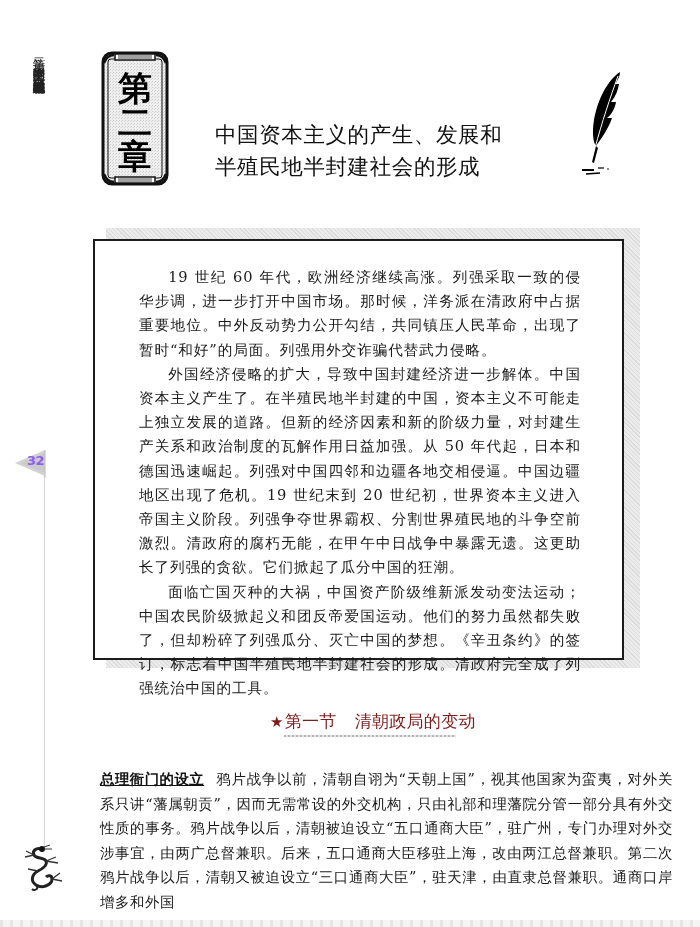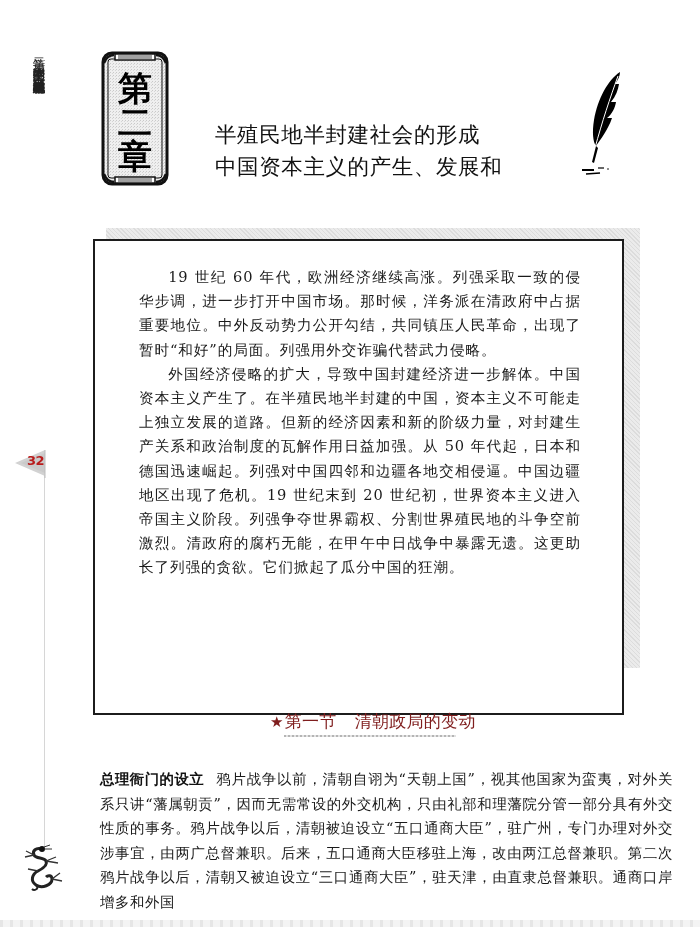--- a/index.html
+++ b/index.html
@@ -48,21 +48,21 @@
       height: 26px;
     }
     .page-flag svg { position: absolute; left: 0; top: 0; }
     .page-number {
       position: absolute;
       left: 27px;
       top: 453px;
       font-family: "DejaVu Sans", "Liberation Sans", sans-serif;
       font-size: 13px;
       font-weight: bold;
-      color: #b91c1c;
+      color: #8b5cf6;
       letter-spacing: -0.5px;
     }
     
     .chapter-badge {
       position: absolute;
       left: 101px;
       top: 51px;
       width: 68px;
       height: 135px;
     }
@@ -109,21 +109,21 @@
       width: 534px;
       height: 440px;
       background: repeating-linear-gradient(45deg, #d8d8d8 0 1px, #e9e9e9 1px 3px);
       opacity: 0.9;
     }
     .intro-box {
       position: absolute;
       left: 93px;
       top: 239px;
       width: 531px;
-      height: 476px;
+      height: 421px;
       border: 2px solid #1c1c1c;
       background: #ffffff;
       box-sizing: border-box;
     }
     .intro-text {
       position: absolute;
       left: 44px;
       top: 24px;
       width: 442px;
       font-size: 14.6px;
@@ -170,20 +170,21 @@
       text-align: justify;
       letter-spacing: 0.6px;
     }
     .body-text p { margin: 0; text-indent: 0; }
     .body-text .lead {
       font-family: "DejaVu Sans", "Liberation Sans", sans-serif;
       font-weight: bold;
       color: #111;
       margin-right: 12px;
       letter-spacing: 0.3px;
+      text-decoration: underline;
     }
     .dragon {
       position: absolute;
       left: 22px;
       top: 843px;
       width: 42px;
       height: 50px;
     }
     .bottom-noise {
       position: absolute;
@@ -236,41 +237,42 @@
     <path d="M65,123 Q62,131 55,131" fill="none" stroke="#111" stroke-width="2.5"></path>
   </svg>
   <div class="badge-text-wrap">
     <span>第</span>
     <span>二</span>
     <span>章</span>
   </div>
 </div>
 
 <div class="chapter-title">
+  <div>中国资本主义的产生、发展和</div>
   <div>半殖民地半封建社会的形成</div>
-  <div>中国资本主义的产生、发展和</div>
 </div>
 
 <div class="quill">
   <svg width="50" height="110" viewBox="0 0 50 110">
     <path d="M42,2 C30,10 20,28 16,50 C14,62 15,72 18,76 C22,70 30,60 34,48 L29,48 C34,44 37,38 38,32 L33,32 C38,26 40,20 41,14 L37,14 C40,10 42,6 42,2 Z" fill="#000"></path>
     <path d="M40,6 C32,28 24,52 17,78" stroke="#fff" stroke-width="1" fill="none"></path>
     <path d="M18,76 L14,92 L16,93 L20,78 Z" fill="#000"></path>
     <line x1="4" y1="100" x2="16" y2="100" stroke="#000" stroke-width="2"></line>
     <line x1="8" y1="104" x2="22" y2="103" stroke="#000" stroke-width="1.5"></line>
     <line x1="20" y1="98" x2="26" y2="98" stroke="#000" stroke-width="1.2"></line>
     <circle cx="30" cy="99" r="0.8" fill="#000"></circle>
   </svg>
 </div>
 
 <div class="intro-shadow"></div>
 <div class="intro-box">
   <div class="intro-text">
     <p>19 世纪 60 年代，欧洲经济继续高涨。列强采取一致的侵华步调，进一步打开中国市场。那时候，洋务派在清政府中占据重要地位。中外反动势力公开勾结，共同镇压人民革命，出现了暂时“和好”的局面。列强用外交诈骗代替武力侵略。</p>
     <p>外国经济侵略的扩大，导致中国封建经济进一步解体。中国资本主义产生了。在半殖民地半封建的中国，资本主义不可能走上独立发展的道路。但新的经济因素和新的阶级力量，对封建生产关系和政治制度的瓦解作用日益加强。从 50 年代起，日本和德国迅速崛起。列强对中国四邻和边疆各地交相侵逼。中国边疆地区出现了危机。19 世纪末到 20 世纪初，世界资本主义进入帝国主义阶段。列强争夺世界霸权、分割世界殖民地的斗争空前激烈。清政府的腐朽无能，在甲午中日战争中暴露无遗。这更助长了列强的贪欲。它们掀起了瓜分中国的狂潮。</p>
+    <p>面临亡国灭种的大祸，中国资产阶级维新派发动变法运动；中国农民阶级掀起义和团反帝爱国运动。他们的努力虽然都失败了，但却粉碎了列强瓜分、灭亡中国的梦想。《辛丑条约》的签订，标志着中国半殖民地半封建社会的形成。清政府完全成了列强统治中国的工具。</p>
   </div>
 </div>
 
 <div class="section-heading">
   <span class="star">★</span><span>第一节</span><span class="spacer"></span><span>清朝政局的变动</span>
 </div>
 <div class="section-underline"></div>
 
 <div class="body-text">
   <p><span class="lead">总理衙门的设立</span><span>鸦片战争以前，清朝自诩为“天朝上国”，视其他国家为蛮夷，对外关系只讲“藩属朝贡”，因而无需常设的外交机构，只由礼部和理藩院分管一部分具有外交性质的事务。鸦片战争以后，清朝被迫设立“五口通商大臣”，驻广州，专门办理对外交涉事宜，由两广总督兼职。后来，五口通商大臣移驻上海，改由两江总督兼职。第二次鸦片战争以后，清朝又被迫设立“三口通商大臣”，驻天津，由直隶总督兼职。通商口岸增多和外国</span></p>

